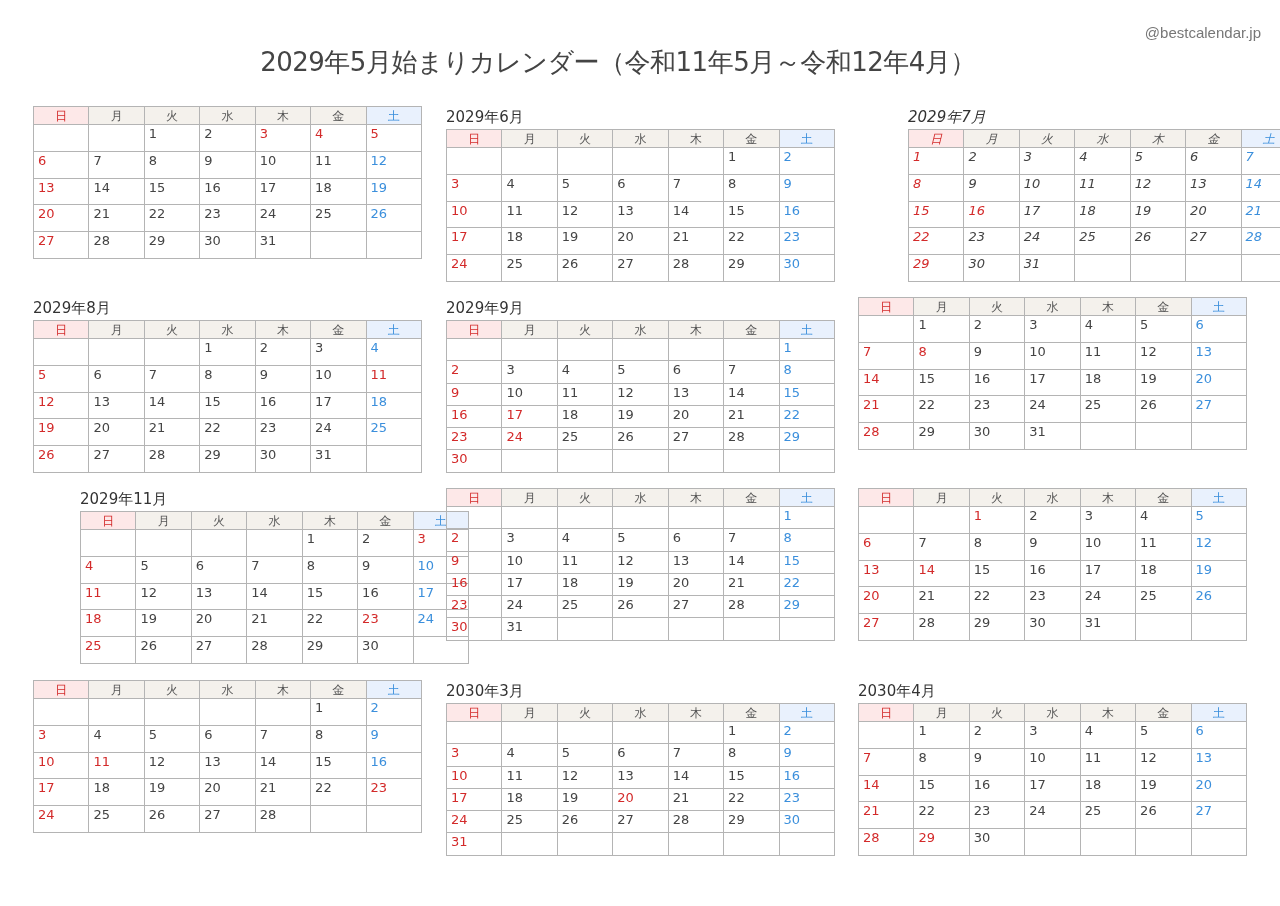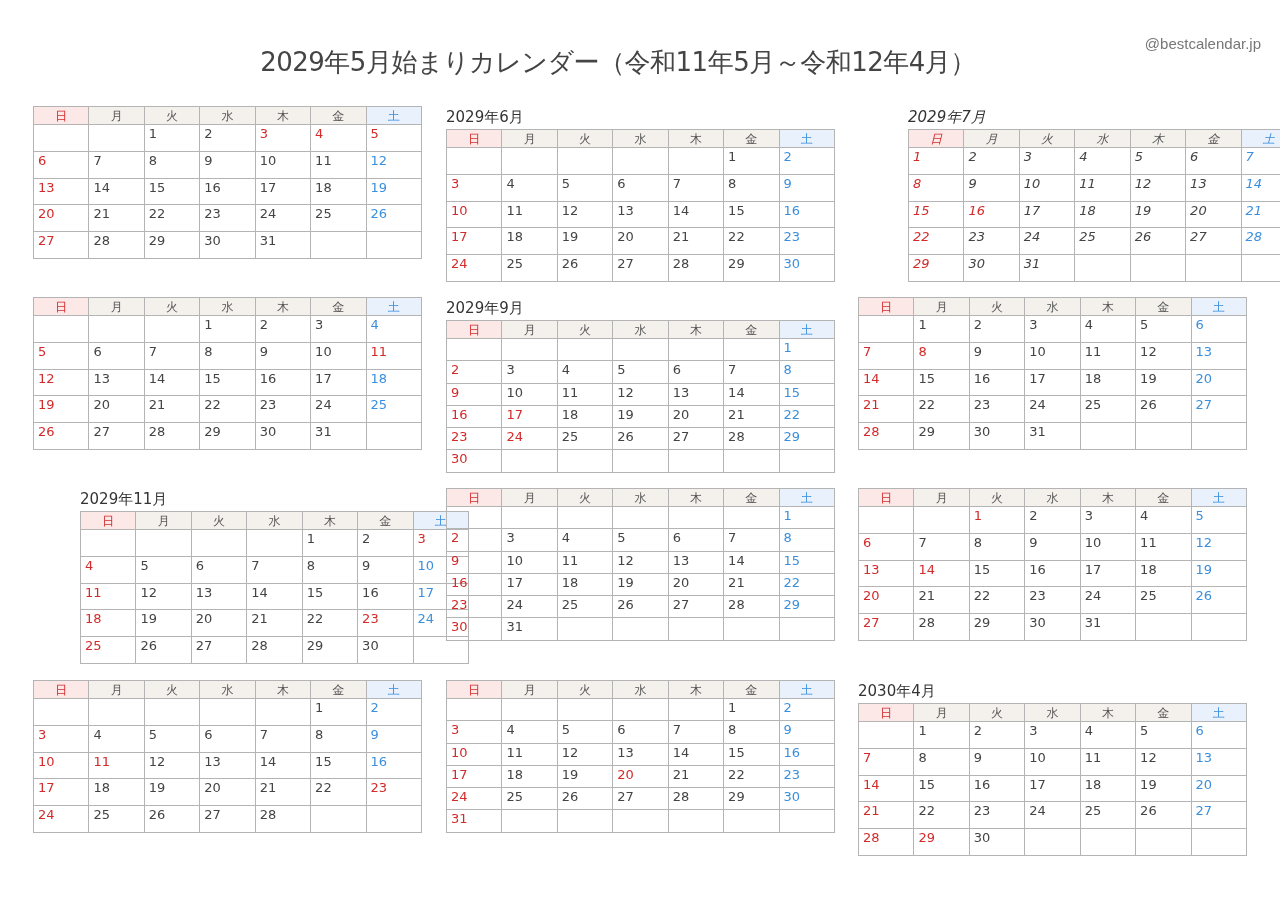--- a/index.html
+++ b/index.html
@@ -3,21 +3,21 @@
 <meta charset="utf-8">
 <style>
   * { box-sizing: border-box; margin: 0; padding: 0; }
   html, body { width: 1280px; height: 906px; background: #ffffff; overflow: hidden; }
   body { position: relative; font-family: "DejaVu Sans", "Liberation Sans", sans-serif; color: #444444; }
   .page-title {
     position: absolute; left: 0; top: 44px; width: 1236px; text-align: center;
     font-size: 26px; color: #444444; letter-spacing: -0.5px; line-height: 36px;
   }
   .watermark {
-    position: absolute; right: 19px; top: 35px; font-size: 15px; color: #777777;
+    position: absolute; right: 19px; top: 24px; font-size: 15px; color: #777777;
     font-family: "Liberation Sans", sans-serif;
   }
   .month {
     position: absolute; width: 389px;
   }
   .month-title {
     height: 22px; font-size: 15px; color: #333333; line-height: 22px; margin-bottom: 1px;
   }
   table.cal {
     border-collapse: collapse; width: 389px; table-layout: fixed;
@@ -230,20 +230,21 @@
             <td class="">31</td>
             <td class=""></td>
             <td class=""></td>
             <td class=""></td>
             <td class="sat"></td>
           </tr>
         </tbody>
       </table>
     </div>
     <div class="month" style="left: 33px; top: 297px;">
+      <div class="month-title">2029年8月</div>
       <table class="cal w5">
         <thead>
           <tr>
             <th class="sun">日</th>
             <th>月</th>
             <th>火</th>
             <th>水</th>
             <th>木</th>
             <th>金</th>
             <th class="sat">土</th>
@@ -684,20 +685,21 @@
             <td class="">26</td>
             <td class="">27</td>
             <td class="">28</td>
             <td class=""></td>
             <td class="sat"></td>
           </tr>
         </tbody>
       </table>
     </div>
     <div class="month" style="left: 446px; top: 680px;">
+      <div class="month-title">2030年3月</div>
       <table class="cal w6">
         <thead>
           <tr>
             <th class="sun">日</th>
             <th>月</th>
             <th>火</th>
             <th>水</th>
             <th>木</th>
             <th>金</th>
             <th class="sat">土</th>

